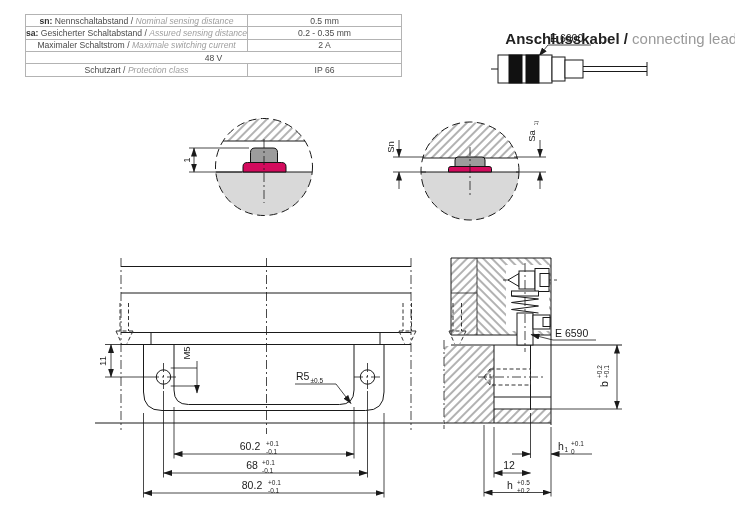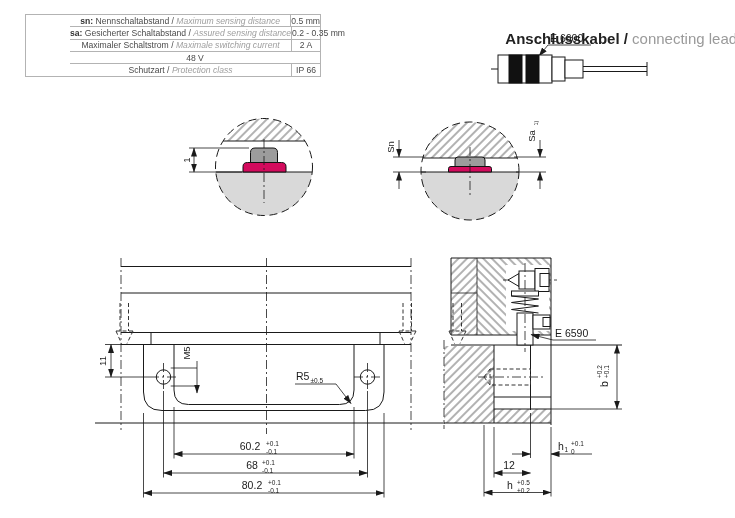--- a/index.html
+++ b/index.html
@@ -1,19 +1,19 @@
 <!DOCTYPE html>
 <html><head>
 <meta charset="utf-8">
 <style>
   html,body{margin:0;padding:0;background:#fff;}
   body{position:relative;width:735px;height:518px;font-family:"Liberation Sans",sans-serif;overflow:hidden;}
 
   
-  .spec-table{position:absolute;left:25px;top:14px;width:296px;border:1px solid #b3b3b3;box-sizing:border-box;padding-left:44px;}
+  .spec-table{position:absolute;left:25px;top:14px;width:377px;border:1px solid #b3b3b3;box-sizing:border-box;}
   .trow{display:flex;height:12.3px;border-bottom:1px solid #b3b3b3;box-sizing:border-box;}
   .trow:last-child{border-bottom:none;justify-content:space-between;}
   .tcell{display:flex;align-items:center;justify-content:center;font-size:8.6px;line-height:10px;color:#4a4a4a;white-space:pre;}
   .tlabel{width:222px;border-right:1px solid #b3b3b3;box-sizing:border-box;}
   .tval{flex:1;}
   .pfx{font-weight:bold;color:#333;}
   .de{color:#4a4a4a;}
   .en{color:#9e9e9e;font-style:italic;}
 
   
@@ -33,21 +33,21 @@
   .t{font-family:"Liberation Sans",sans-serif;font-size:10.5px;fill:#1a1a1a;}
   .tm{font-family:"Liberation Sans",sans-serif;font-size:9.5px;fill:#1a1a1a;}
   .ts{font-family:"Liberation Sans",sans-serif;font-size:6.5px;fill:#1a1a1a;}
   .tss{font-family:"Liberation Sans",sans-serif;font-size:5.5px;fill:#1a1a1a;}
 </style>
 </head>
 <body>
 
 <div class="spec-table">
   <div class="trow">
-    <div class="tcell tlabel"><span class="pfx">sn: </span><span class="de">Nennschaltabstand / </span><span class="en">Maximum sensing distance</span></div>
+    <div class="tcell tlabel"><span class="pfx">sn: </span><span class="de">Nennschaltabstand / </span><span class="en">Nominal sensing distance</span></div>
     <div class="tcell tval"><span class="de">0.5 mm</span><span class="en"></span></div>
   </div>
   <div class="trow">
     <div class="tcell tlabel"><span class="pfx">sa: </span><span class="de">Gesicherter Schaltabstand / </span><span class="en">Assured sensing distance</span></div>
     <div class="tcell tval"><span class="de">0.2 - 0.35 mm</span><span class="en"></span></div>
   </div>
   <div class="trow">
     <div class="tcell tlabel"><span class="pfx"></span><span class="de">Maximaler Schaltstrom / </span><span class="en">Maximale switching current</span></div>
     <div class="tcell tval"><span class="de">2 A</span><span class="en"></span></div>
   </div>

